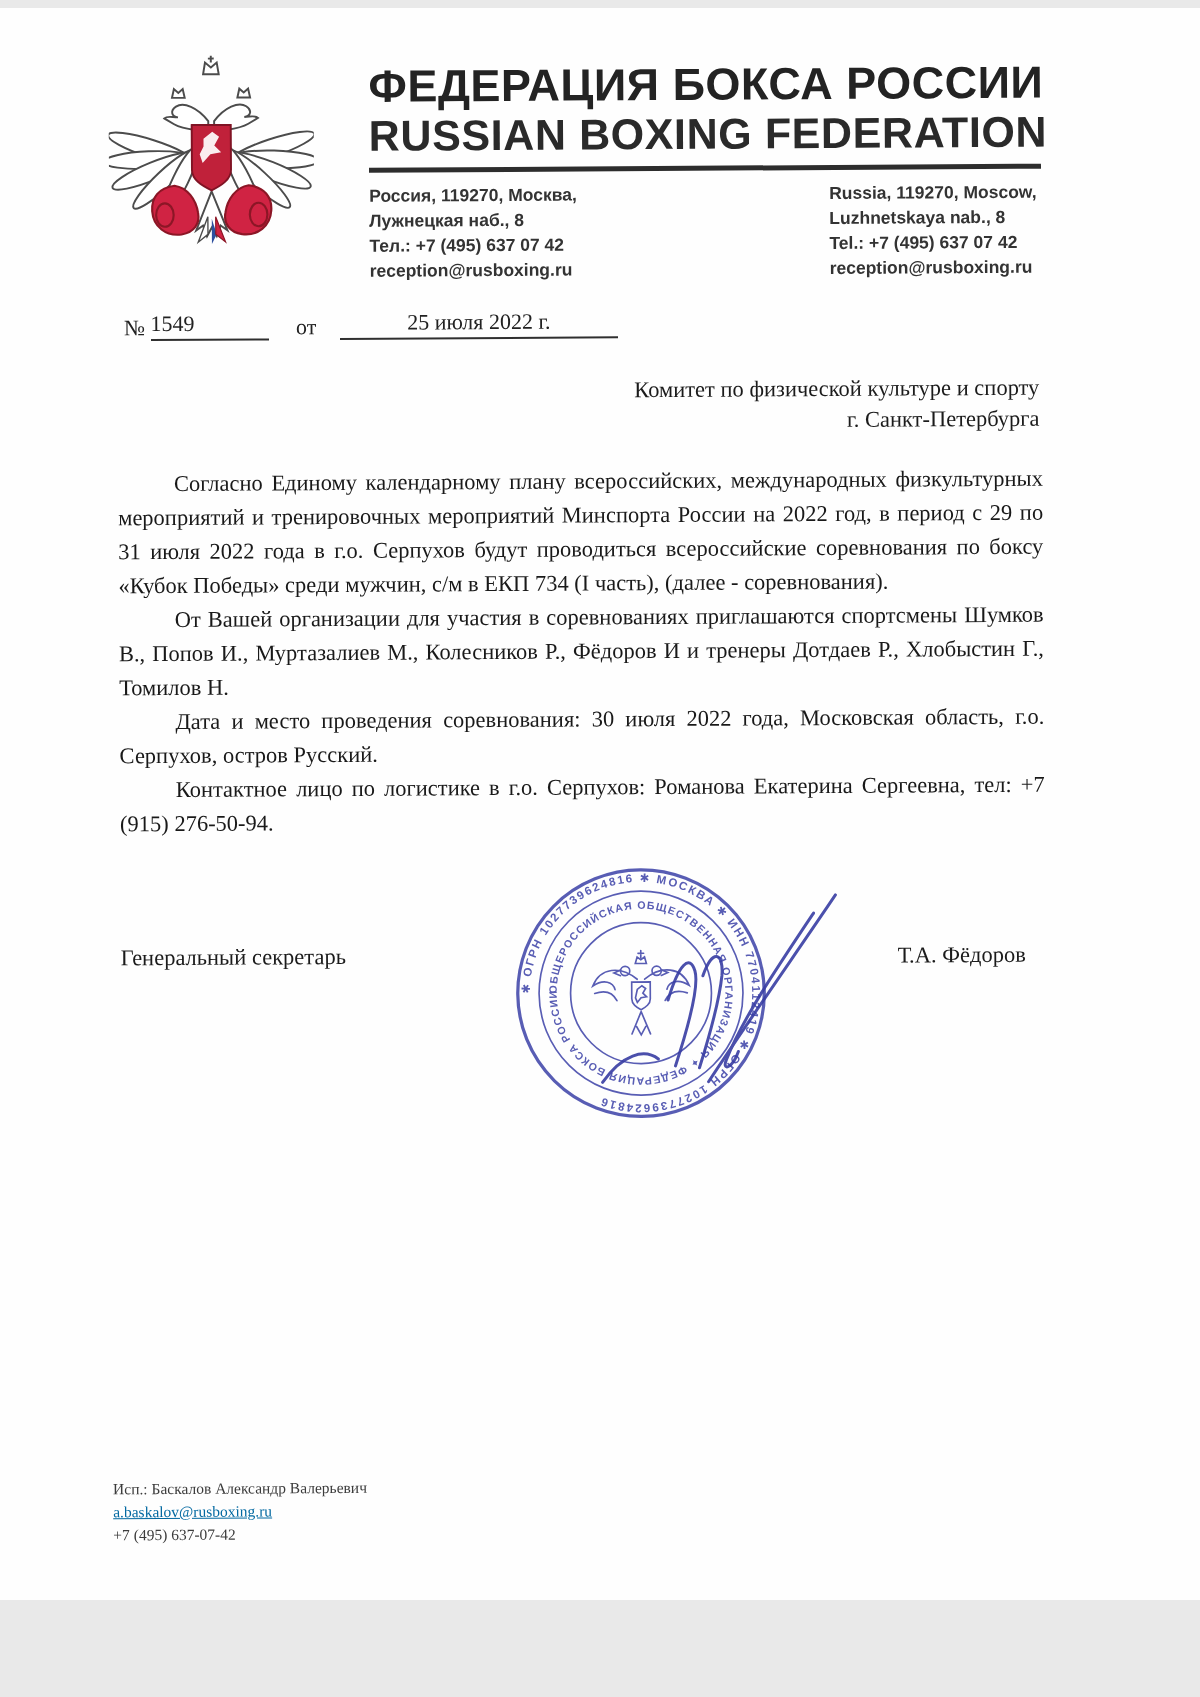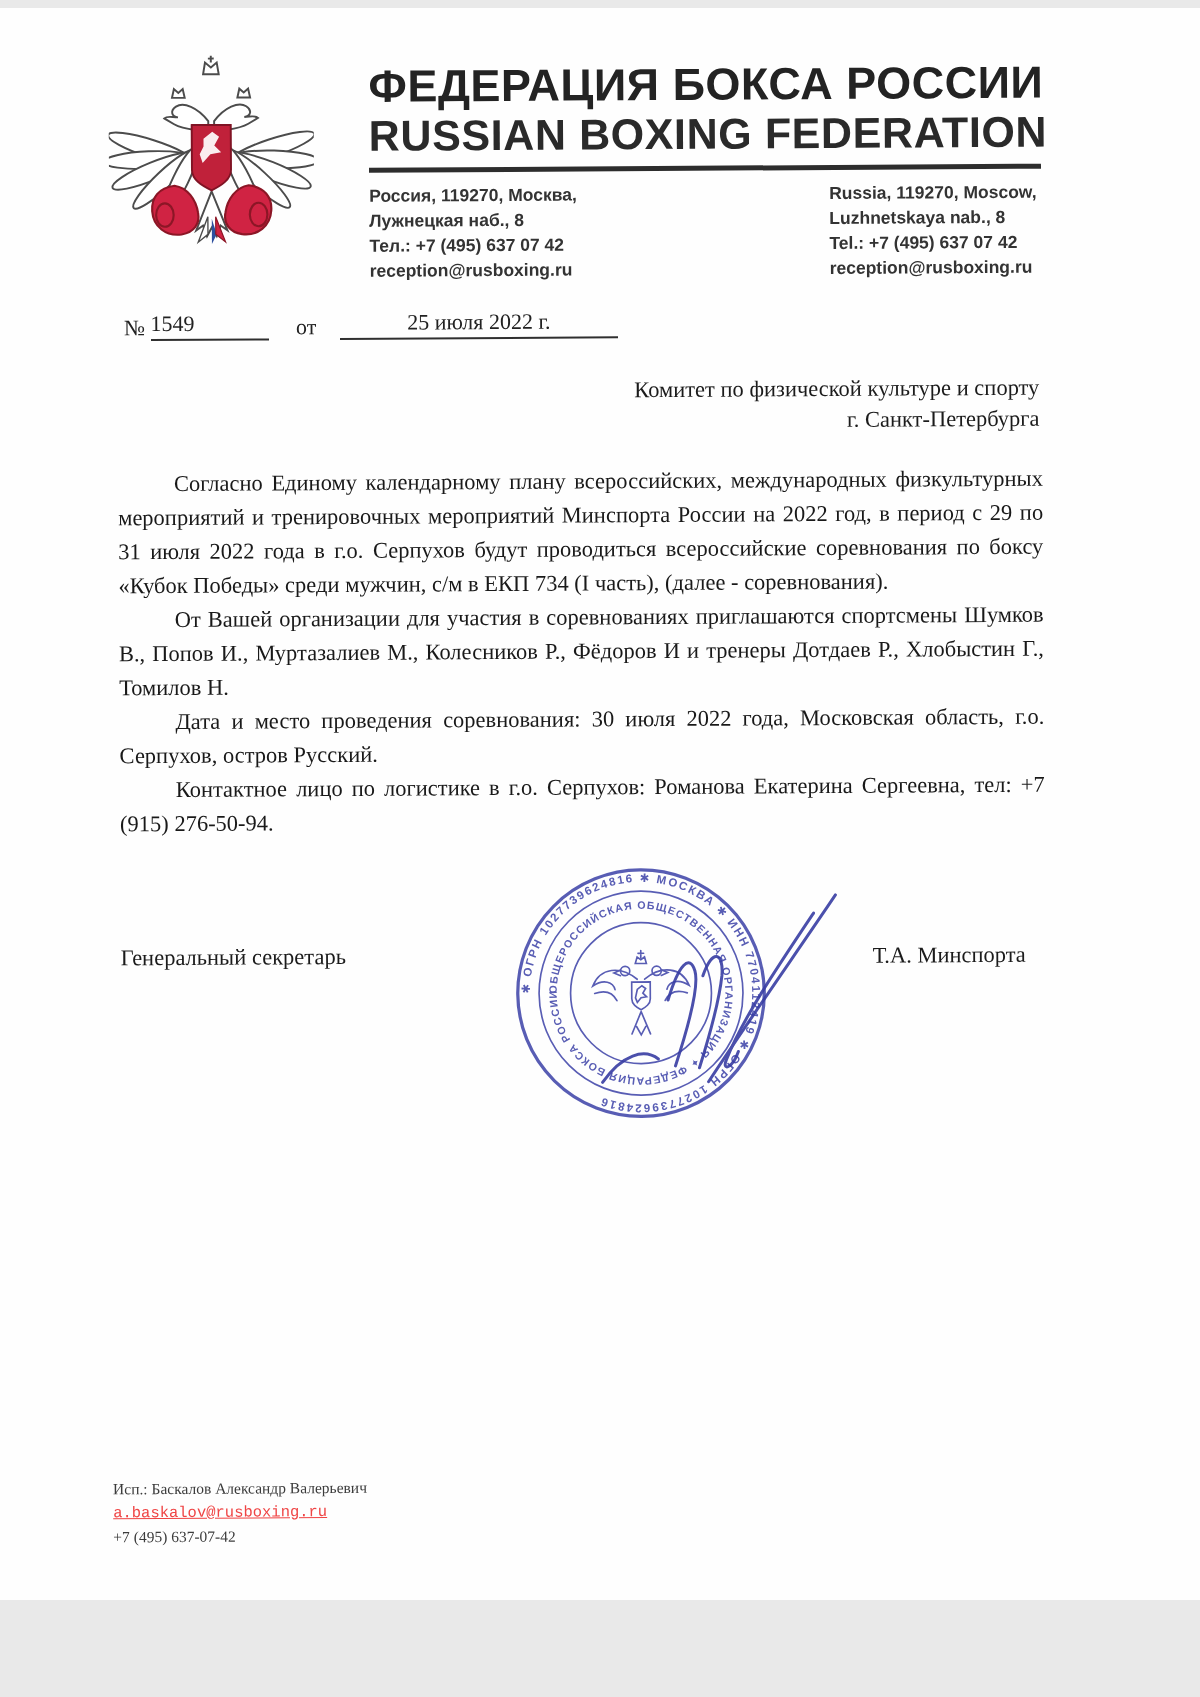--- a/index.html
+++ b/index.html
@@ -51,21 +51,21 @@
   
   .sig-title{position:absolute;left:115px;top:934px;font-size:22.5px;color:#1b1b1b;}
   .sig-name{position:absolute;right:180px;top:936px;font-size:22.5px;color:#1b1b1b;}
 
   
   .stamp{position:absolute;left:496px;top:846px;width:278px;height:278px;opacity:.92;}
   .autograph{position:absolute;left:478px;top:876px;width:380px;height:220px;}
 
   
   .footer{position:absolute;left:104px;top:1466px;font-size:15.5px;line-height:23px;color:#3c3c3c;}
-  .footer a{color:#ef4444;text-decoration:underline;cursor:pointer;font-family:Liberation Mono, monospace;}
+  .footer a{color:#0369a1;text-decoration:underline;cursor:pointer;}
 </style>
 </head>
 <body>
 
 <div class="sheet">
   <div class="tilt">
 
     <svg class="logo" viewBox="0 0 200 210" aria-hidden="true">
 
       <g fill="#ffffff" stroke="#4c4c4c" stroke-width="2">
@@ -148,21 +148,21 @@
     </div>
 
     <div class="body-text">
       <p>Согласно Единому календарному плану всероссийских, международных физкультурных мероприятий и тренировочных мероприятий Минспорта России на 2022 год, в период с 29 по 31 июля 2022 года в г.о. Серпухов будут проводиться всероссийские соревнования по боксу «Кубок Победы» среди мужчин, с/м в ЕКП 734 (I часть), (далее - соревнования).</p>
       <p>От Вашей организации для участия в соревнованиях приглашаются спортсмены Шумков В., Попов И., Муртазалиев М., Колесников Р., Фёдоров И и тренеры Дотдаев Р., Хлобыстин Г., Томилов Н.</p>
       <p>Дата и место проведения соревнования: 30 июля 2022 года,  Московская область, г.о. Серпухов, остров Русский.</p>
       <p>Контактное лицо по логистике в г.о. Серпухов: Романова Екатерина Сергеевна, тел: +7 (915) 276-50-94.</p>
     </div>
 
     <div class="sig-title">Генеральный секретарь</div>
-    <div class="sig-name">Т.А. Минспорта</div>
+    <div class="sig-name">Т.А. Фёдоров</div>
 
     <svg class="stamp" viewBox="0 0 300 300" aria-hidden="true">
       <defs>
         <path id="outerArc" d="M 30 150 A 120 120 0 1 1 270 150 A 120 120 0 1 1 30 150"></path>
         <path id="innerArc" d="M 59 150 A 91 91 0 1 1 241 150 A 91 91 0 1 1 59 150"></path>
       </defs>
       <g stroke="#4b50ae" fill="none">
         <circle cx="150" cy="150" r="133" stroke-width="3.5"></circle>
         <circle cx="150" cy="150" r="110" stroke-width="1.8"></circle>
         <circle cx="150" cy="150" r="76" stroke-width="1.8"></circle>

